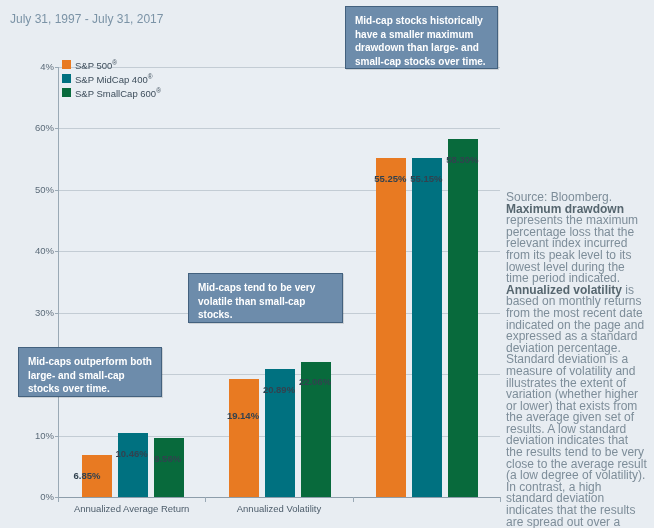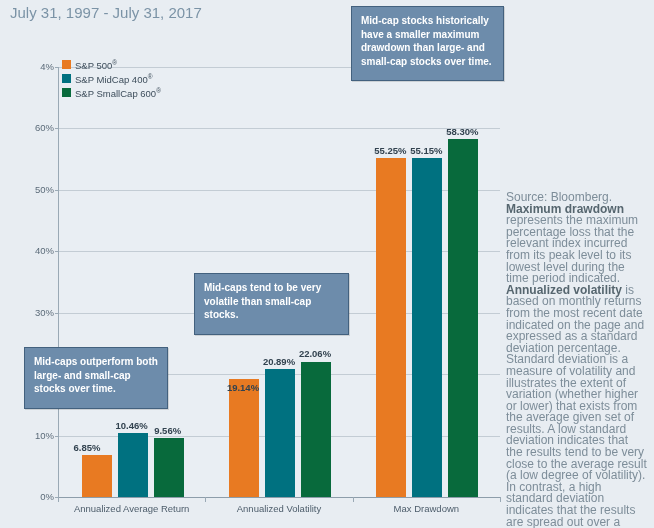--- a/index.html
+++ b/index.html
@@ -13,21 +13,21 @@
   }
   #page{position:absolute;inset:0;}
 
   
   #header{position:absolute;left:10px;top:6px;width:420px;}
   #chart-title{
     font-size:11.5px;font-weight:bold;color:#2f6489;
     letter-spacing:0.1px;line-height:14px;margin:0;
   }
   #chart-subtitle{
-    font-size:15px;color:#7b93a6;line-height:14px;margin-top:0;
+    font-size:12px;color:#7b93a6;line-height:14px;margin-top:6px;
   }
 
   
   #plot-frame{
     position:absolute;left:58px;top:67px;width:442px;height:430px;
     background:#e9eef3;
     border-left:1px solid #9aa9b5;
     box-sizing:border-box;
   }
   .gridline{
@@ -44,20 +44,21 @@
   #y-axis{position:absolute;left:0px;top:67px;width:54px;height:430px;}
 
   
   .bar{
     position:absolute;bottom:0;width:30px;
   }
   .bar-label{
     position:absolute;width:60px;text-align:center;
     font-size:9.5px;font-weight:bold;color:#32424f;
     line-height:11px;
+    margin-top:28px;
   }
   
   #x-axis{
     position:absolute;left:58px;top:497px;width:442px;height:1px;
     background:#8d9daa;
   }
   .x-tick{
     position:absolute;top:497px;width:1px;height:5px;background:#9aa9b5;
   }
   .x-group-label{
@@ -74,24 +75,23 @@
   .legend-text{font-size:9.5px;color:#3d4d5b;line-height:11px;white-space:nowrap;}
   .legend-text sup{font-size:6.5px;vertical-align:super;}
 
   
   .callout{
     position:absolute;
     background:#6d8cab;
     border:1px solid #43617e;
     color:#ffffff;
     font-size:10px;font-weight:bold;line-height:13.5px;
-    padding:7px 9px 12px 9px;
+    padding:7px 9px 0 9px;
     box-sizing:border-box;
     box-shadow:1px 1px 0 rgba(0,0,0,0.12);
-    margin-left:6px;
   }
   #callout-drawdown{left:345px;top:6px;width:153px;}
   #callout-volatility{left:188px;top:273px;width:155px;}
   #callout-return{left:18px;top:347px;width:144px;}
 
   
   #source-col{
     position:absolute;left:506px;top:192px;width:142px;
     font-size:12px;line-height:11.6px;color:#7d8d99;
     text-align:left;
@@ -178,17 +178,16 @@
     <div class="bar-label" style="left: 137.667px; top: 425.274px;">9.56%</div>
     <div class="x-group-label" style="left: 51.6667px;">Annualized Average Return</div>
     <div class="bar-label" style="left: 213px; top: 382px;">19.14%</div>
     <div class="bar-label" style="left: 249px; top: 355.676px;">20.89%</div>
     <div class="bar-label" style="left: 285px; top: 348.489px;">22.06%</div>
     <div class="x-group-label" style="left: 199px;">Annualized Volatility</div>
     <div class="x-tick" style="left: 205.333px;"></div>
     <div class="bar-label" style="left: 360.333px; top: 144.607px;">55.25%</div>
     <div class="bar-label" style="left: 396.333px; top: 145.221px;">55.15%</div>
     <div class="bar-label" style="left: 432.333px; top: 125.871px;">58.30%</div>
-    <div class="x-group-label" style="left: 346.333px;">Max Drawdown</div>
     <div class="x-tick" style="left: 352.667px;"></div>
     <div class="x-tick" style="left: 58px;"></div>
     <div class="x-tick" style="left: 500px;"></div>
   </div>
 
 </body></html>

